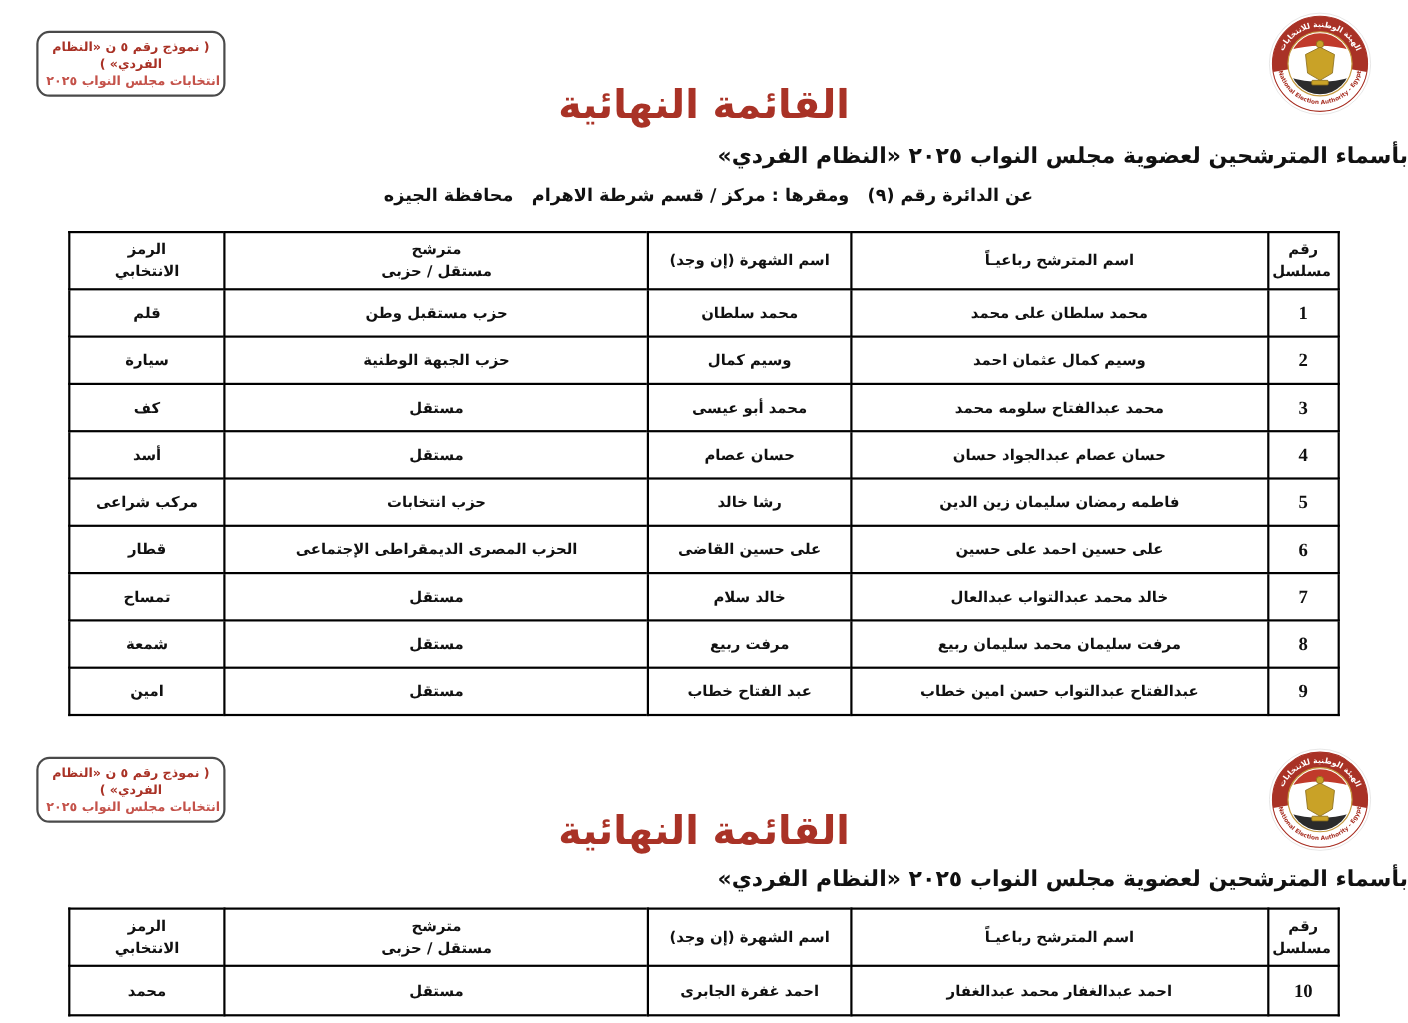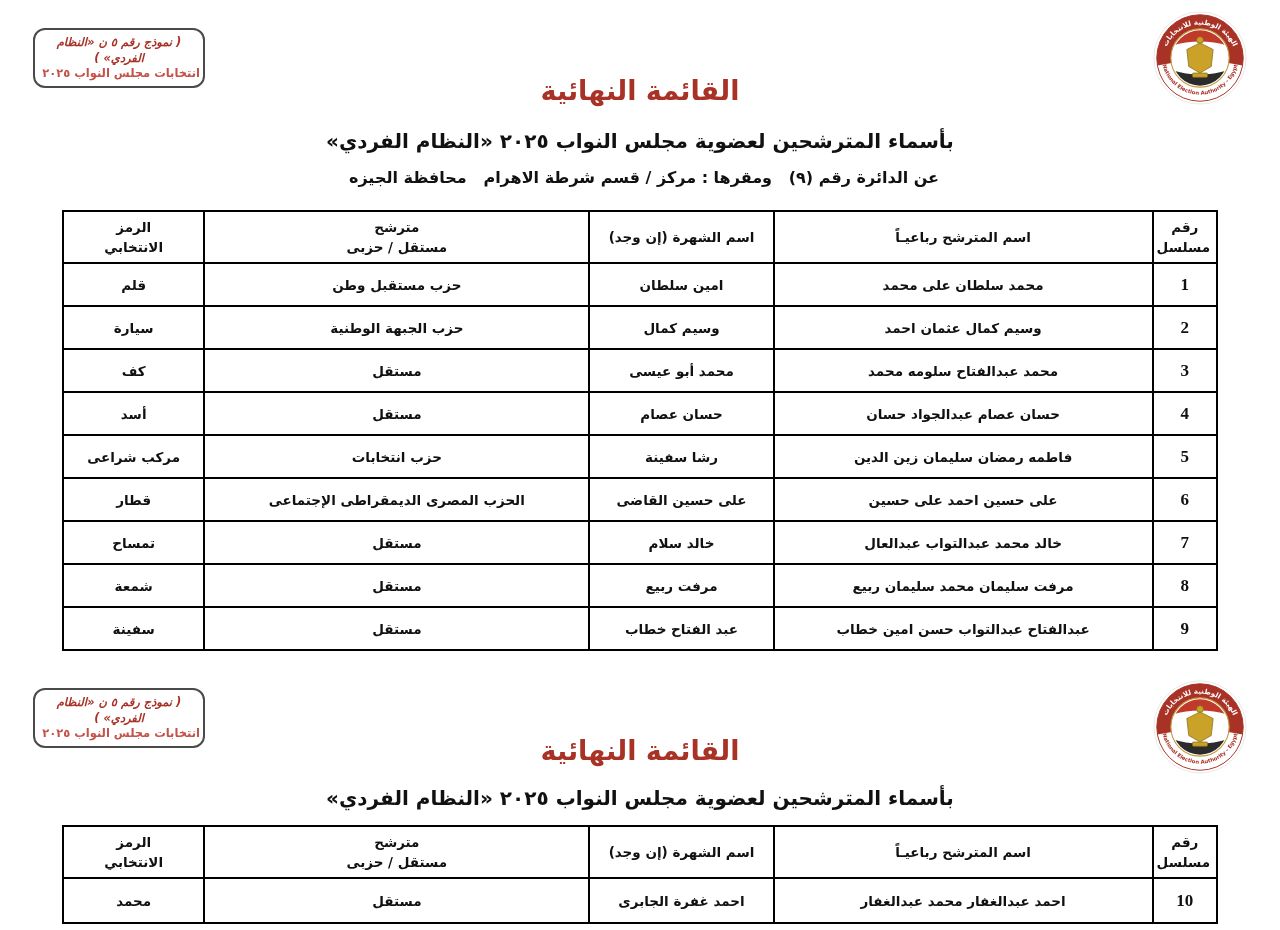--- a/index.html
+++ b/index.html
@@ -10,33 +10,33 @@
   }
   .abs { position:absolute; }
 
   
   .form-box {
     left:33px; width:172px; min-height:48px;
     border:2px solid #4a4a4a; border-radius:12px;
     text-align:center; padding:5px 3px 4px; background:#fff;
     direction:rtl;
   }
-  .form-box .l1 { color:#A93226; font-size:11.5px; font-weight:bold; line-height:1.35;font-style:italic; }
+  .form-box .l1 { color:#A93226; font-size:11.5px; font-weight:bold; line-height:1.35; }
   .form-box .l2 { color:#C4524A; font-size:11.5px; font-weight:bold; line-height:1.35;text-align:right; }
 
   
   .logo { right:33px; width:94px; height:94px; }
 
   
   .title-red {
     left:0; width:100%; text-align:center;
-    color:#A93226; font-size:27px; font-weight:bold;
+    color:#A93226; font-size:36px; font-weight:bold;
   }
   .subtitle {
-    left:0; width:100%; text-align:center;
+    left:0; width:100%; 
     color:#111; font-size:20px; font-weight:bold;
   }
   .district {
     left:4px; width:100%; text-align:center;
     color:#111; font-size:16px; font-weight:bold; white-space:pre;
   }
 
   
   .cand-table {
     border-collapse:collapse; table-layout:fixed;
@@ -123,21 +123,21 @@
     <th class="col-symbol">
       <div>الرمز</div>
           <div>الانتخابي</div>
     </th>
   </tr>
 </thead>
   <tbody>
   <tr>
     <td class="c-serial">1</td>
     <td class="c-name">محمد سلطان على محمد</td>
-    <td class="c-shohra">امين سلطان</td>
+    <td class="c-shohra">محمد سلطان</td>
     <td class="c-party">حزب مستقبل وطن</td>
     <td class="c-symbol">قلم</td>
   </tr>
 
   <tr>
     <td class="c-serial">2</td>
     <td class="c-name">وسيم كمال عثمان احمد</td>
     <td class="c-shohra">وسيم كمال</td>
     <td class="c-party">حزب الجبهة الوطنية</td>
     <td class="c-symbol">سيارة</td>
@@ -155,21 +155,21 @@
     <td class="c-serial">4</td>
     <td class="c-name">حسان عصام عبدالجواد حسان</td>
     <td class="c-shohra">حسان عصام</td>
     <td class="c-party">مستقل</td>
     <td class="c-symbol">أسد</td>
   </tr>
 
   <tr>
     <td class="c-serial">5</td>
     <td class="c-name">فاطمه رمضان سليمان زين الدين</td>
-    <td class="c-shohra">رشا سفينة</td>
+    <td class="c-shohra">رشا خالد</td>
     <td class="c-party">حزب انتخابات</td>
     <td class="c-symbol">مركب شراعى</td>
   </tr>
 
   <tr>
     <td class="c-serial">6</td>
     <td class="c-name">على حسين احمد على حسين</td>
     <td class="c-shohra">على حسين القاضى</td>
     <td class="c-party">الحزب المصرى الديمقراطى الإجتماعى</td>
     <td class="c-symbol">قطار</td>
@@ -189,21 +189,21 @@
     <td class="c-shohra">مرفت ربيع</td>
     <td class="c-party">مستقل</td>
     <td class="c-symbol">شمعة</td>
   </tr>
 
   <tr>
     <td class="c-serial">9</td>
     <td class="c-name">عبدالفتاح عبدالتواب حسن امين خطاب</td>
     <td class="c-shohra">عبد الفتاح خطاب</td>
     <td class="c-party">مستقل</td>
-    <td class="c-symbol">سفينة</td>
+    <td class="c-symbol">امين</td>
   </tr>
 </tbody>
 </table>
 
 <div class="abs form-box" style="top:688px">
   <div class="l1">( نموذج رقم ٥ ن «النظام الفردي» )</div>
   <div class="l2">انتخابات مجلس النواب ٢٠٢٥</div>
 </div>
 
 <svg class="abs logo" style="top:680px">

